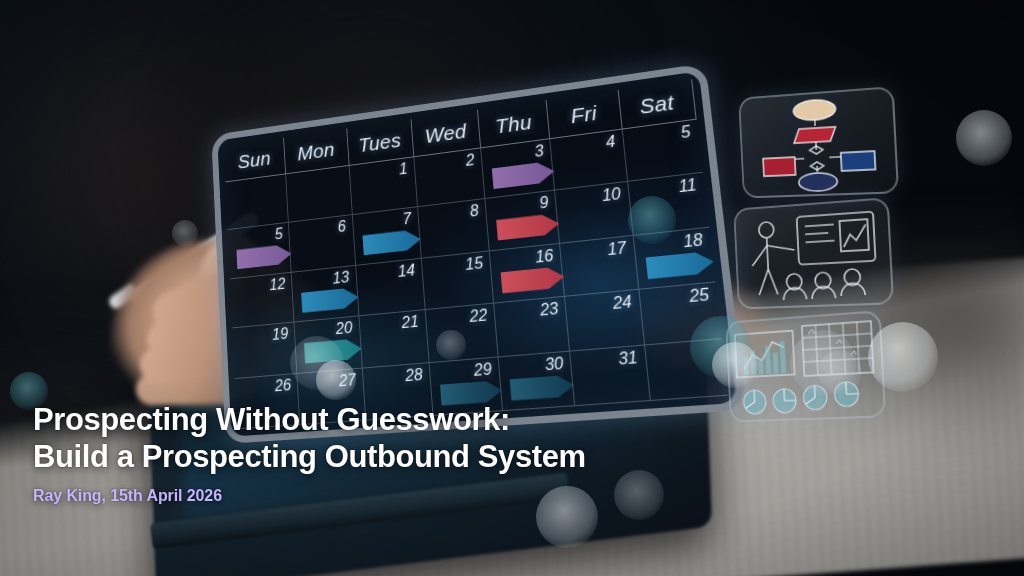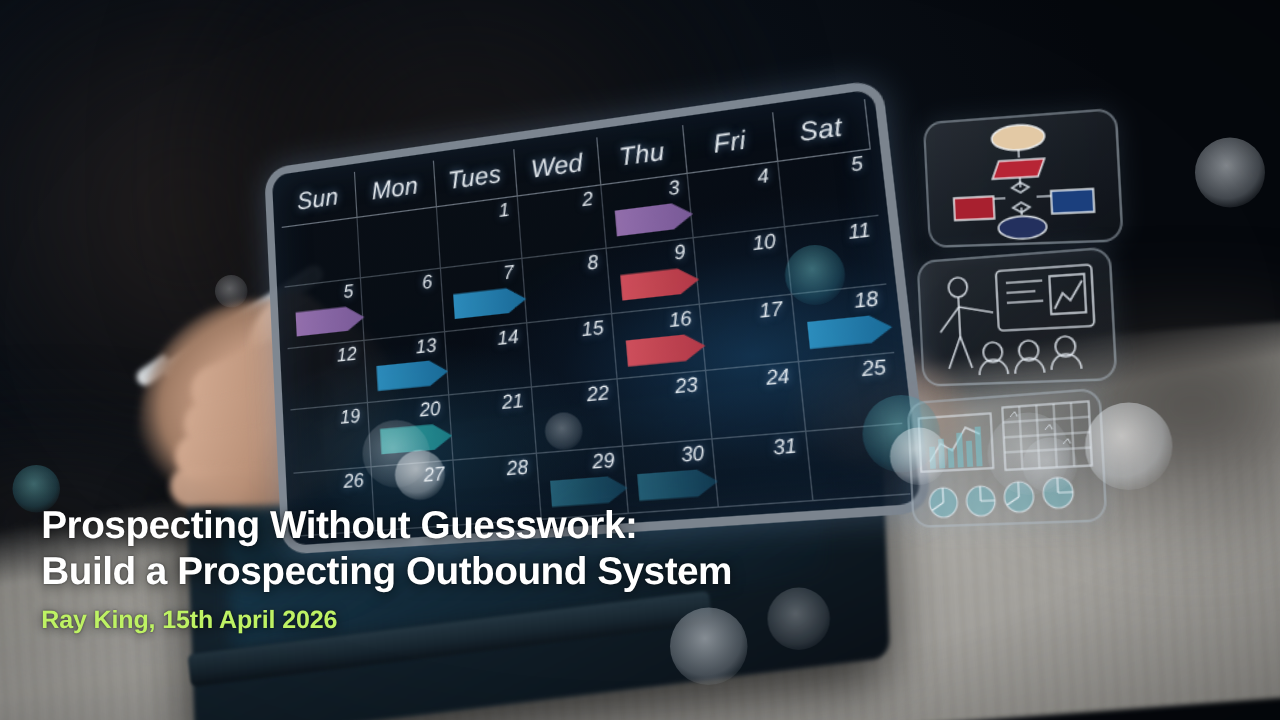--- a/index.html
+++ b/index.html
@@ -305,24 +305,24 @@
     font-size: 31px;
     line-height: 37px;
     font-weight: 700;
     color: #ffffff;
     letter-spacing: -0.4px;
     text-shadow: 0 2px 10px rgba(0,0,0,0.55), 0 0 2px rgba(0,0,0,0.5);
     white-space: nowrap;
   }
   .subtitle {
     margin: 9px 0 0 0;
-    font-size: 20px;
+    font-size: 16px;
     line-height: 24px;
     font-weight: 700;
-    color: #bef264;
+    color: #c4b5fd;
     letter-spacing: -0.1px;
     text-shadow: 0 2px 9px rgba(0,0,0,0.6), 0 0 2px rgba(0,0,0,0.5);
     white-space: nowrap;
   }
 
   .vignette {
     position: absolute;
     inset: 0;
     pointer-events: none;
     background: radial-gradient(ellipse 95% 95% at 50% 45%, rgba(0,0,0,0) 52%, rgba(0,0,0,0.42) 100%);

